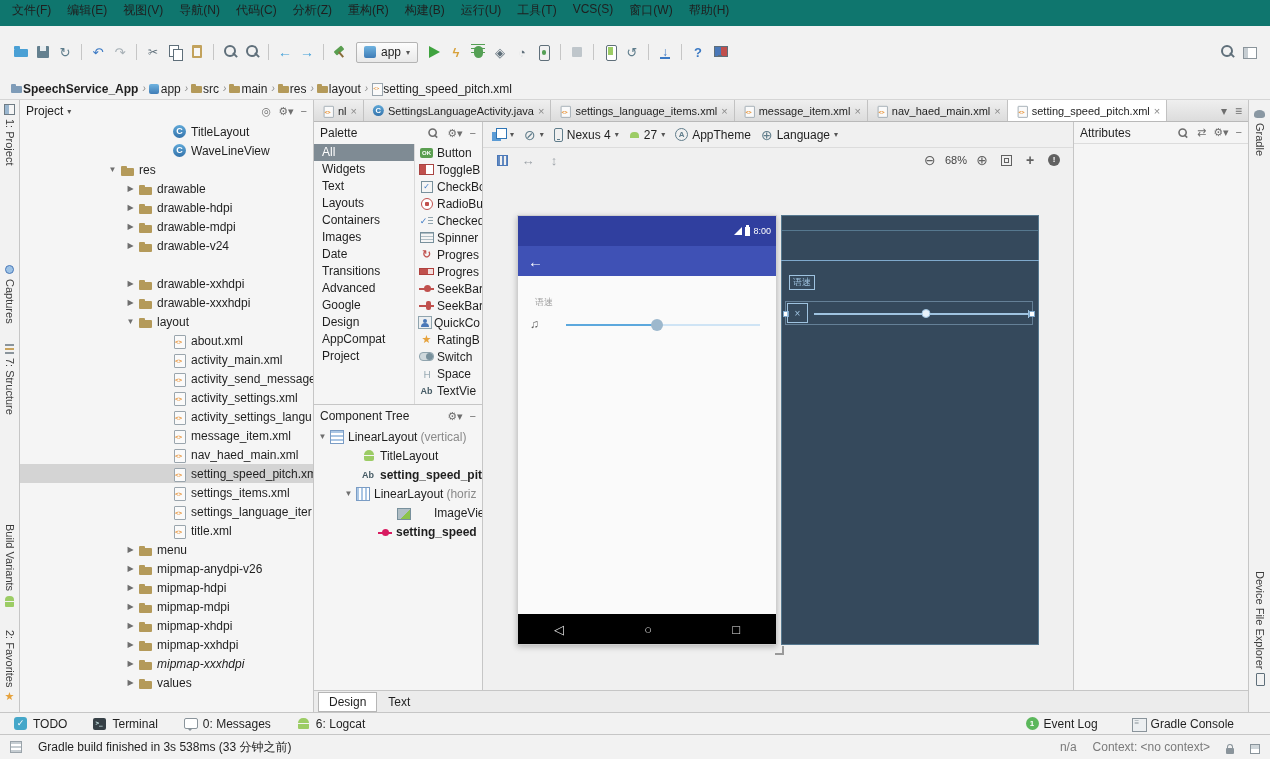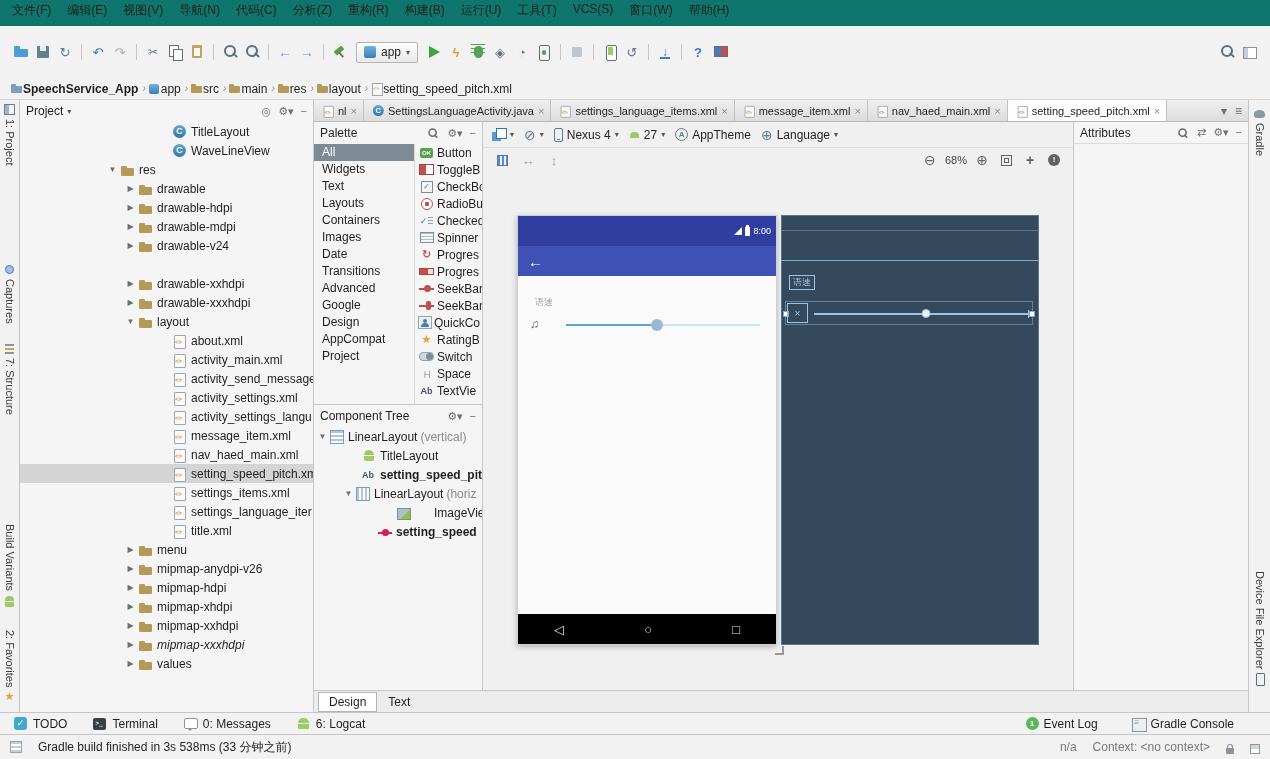--- a/index.html
+++ b/index.html
@@ -635,20 +635,27 @@
           </div>
 
           <div class="tree-row">
             <span class="row-inner" style="padding-left: 104px;">
               <i class="exp exp-collapsed"></i>
               <i class="tic tic-folder"></i>
               <span class="tlabel">mipmap-hdpi</span>
             </span>
           </div>
 
+          <div class="tree-row">
+            <span class="row-inner" style="padding-left: 104px;">
+              <i class="exp exp-collapsed"></i>
+              <i class="tic tic-folder"></i>
+              <span class="tlabel">mipmap-mdpi</span>
+            </span>
+          </div>
 
           <div class="tree-row">
             <span class="row-inner" style="padding-left: 104px;">
               <i class="exp exp-collapsed"></i>
               <i class="tic tic-folder"></i>
               <span class="tlabel">mipmap-xhdpi</span>
             </span>
           </div>
 
           <div class="tree-row">

